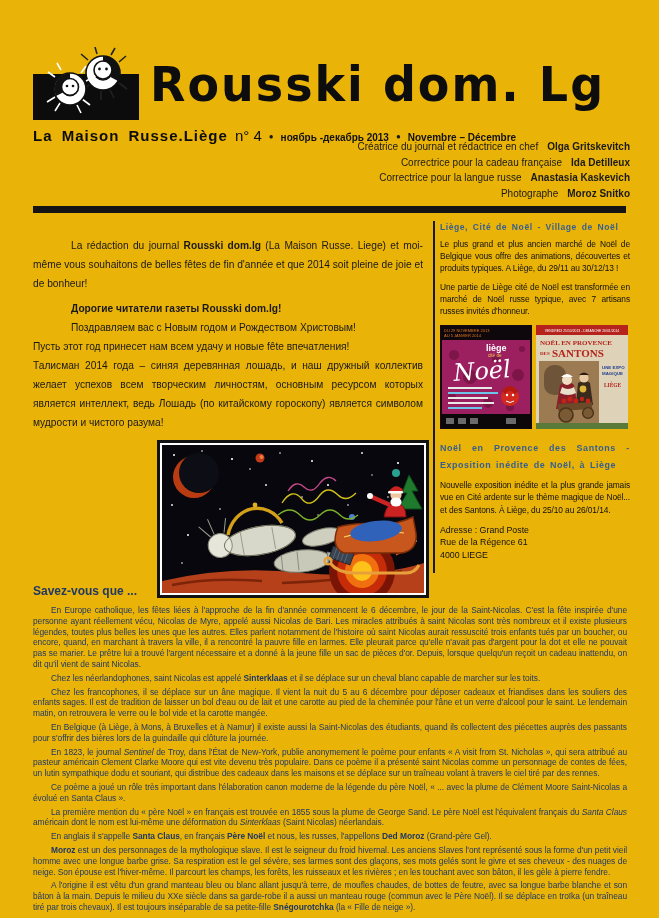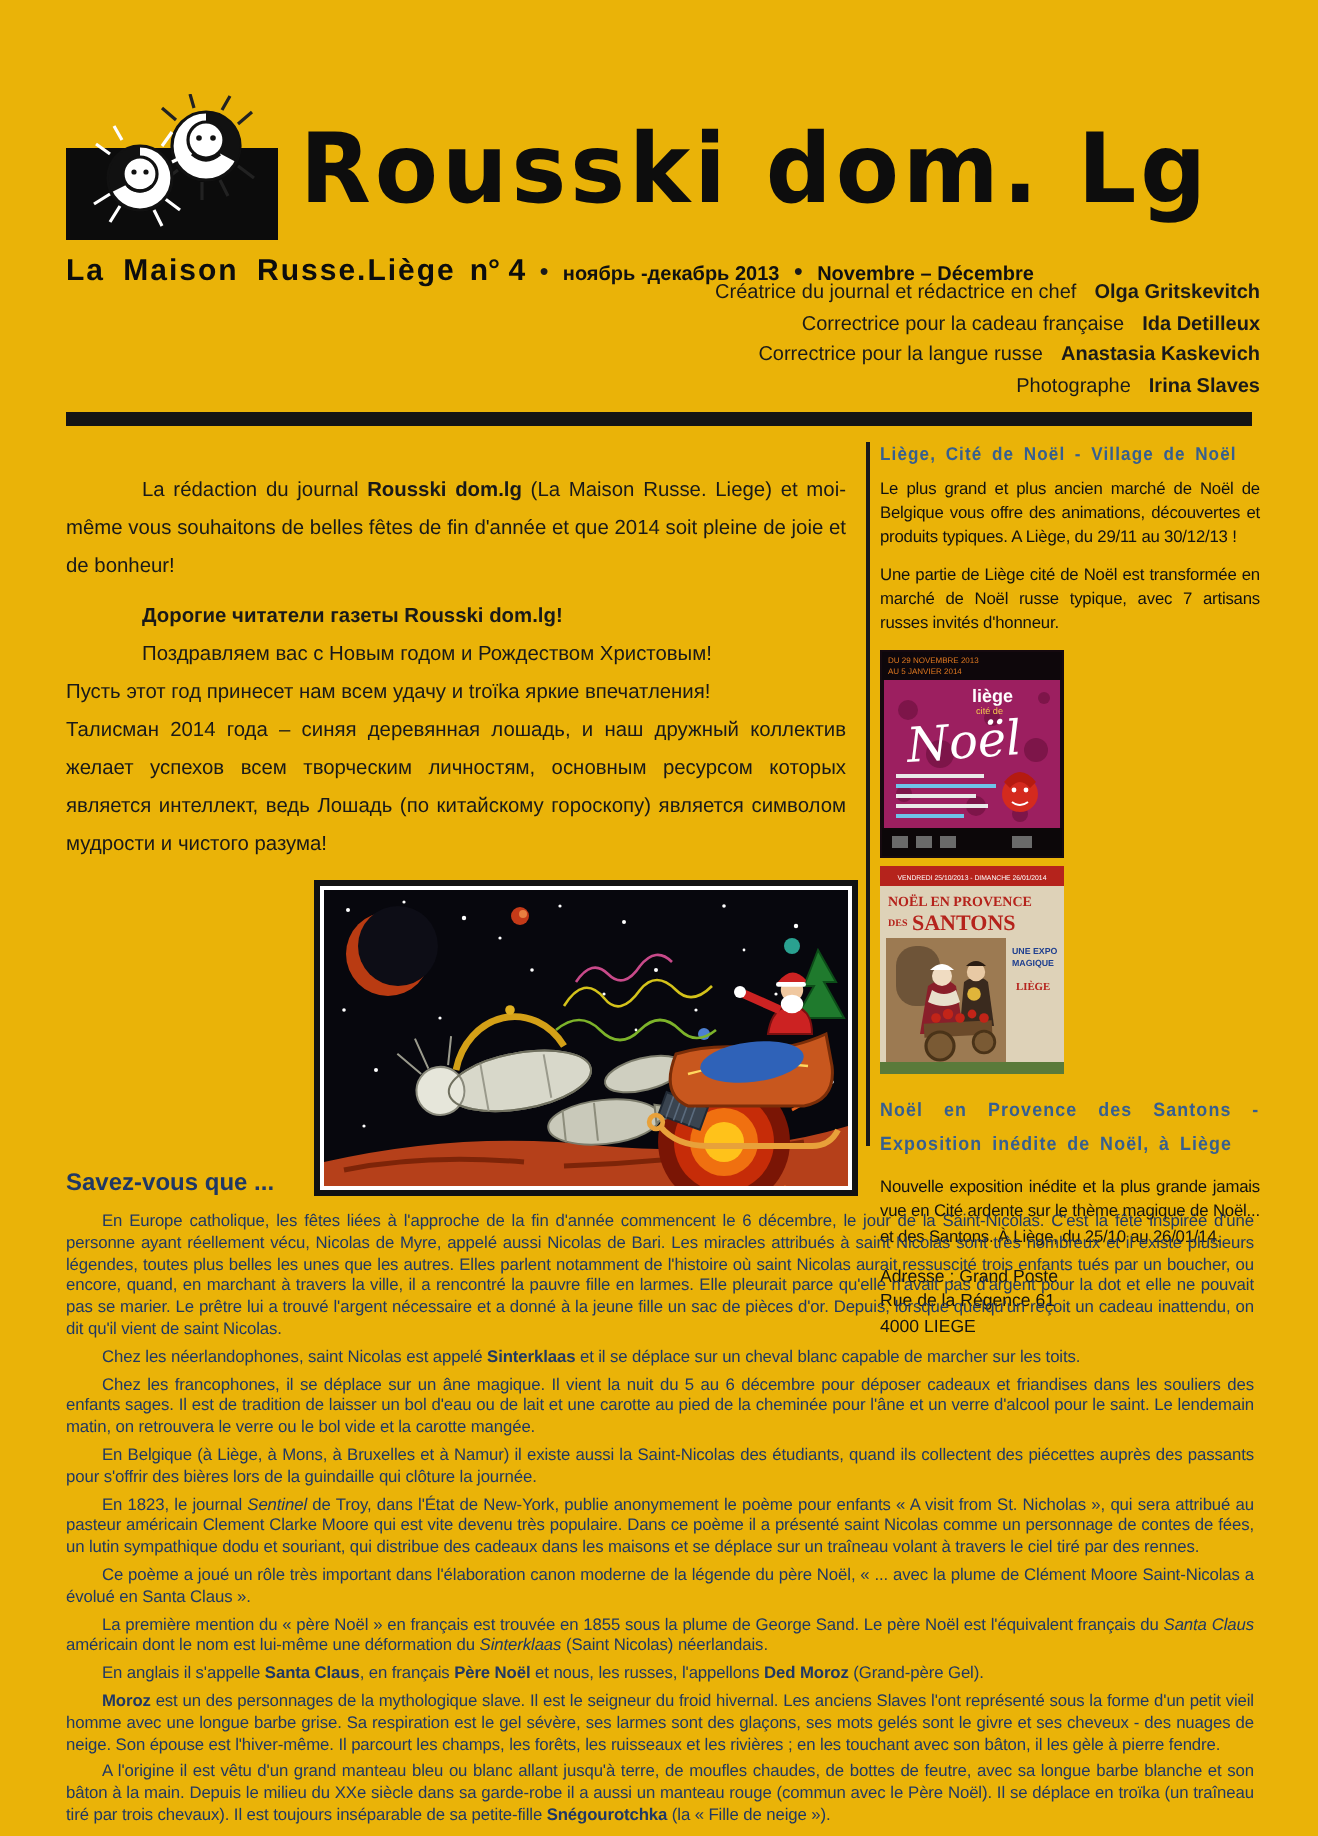--- a/index.html
+++ b/index.html
@@ -7,21 +7,21 @@
         font-family:"Liberation Sans",sans-serif;color:#1a1a1a;}
   .b{font-weight:bold;} .i{font-style:italic;}
 
   
   .logo{position:absolute;left:33px;top:47px;width:106px;height:73px;}
   .title{position:absolute;left:150px;top:56px;margin:0;font-family:"DejaVu Sans",sans-serif;
          font-weight:bold;font-size:46px;letter-spacing:2px;color:#0d0d0d;white-space:nowrap;
          transform:scaleY(1.05);transform-origin:left top;}
   .issue-line{position:absolute;left:33px;top:127px;white-space:nowrap;display:flex;align-items:baseline;gap:7px;justify-content:space-between;}
   .issue-name{font-weight:bold;font-size:15px;letter-spacing:1px;word-spacing:4px;color:#0d0d0d;}
-  .issue-num{font-weight:bold;font-size:15px;color:#0d0d0d;}
+  .issue-num{font-weight:normal;font-size:15px;color:#0d0d0d;}
   .issue-sep{font-size:8px;position:relative;top:-2px;}
   .issue-date{font-weight:bold;font-size:10px;color:#111;}
 
   .credits{position:absolute;right:29px;top:139px;text-align:right;font-size:10px;line-height:15.5px;}
   .credit-row{display:flex;justify-content:flex-end;gap:9px;}
   .credit-name{font-weight:bold;}
 
   .black-bar{position:absolute;left:33px;top:206px;width:593px;height:7px;background:#141414;}
   .divider{position:absolute;left:433px;top:221px;width:2px;height:352px;background:#1a1a1a;}
 
@@ -36,21 +36,21 @@
               padding:2px;background:#fff;box-sizing:content-box;}
   .card-frame svg{display:block;}
 
   
   .sidebar{position:absolute;left:440px;top:222px;width:190px;}
   .sb-title{margin:0;color:#365f91;font-weight:bold;font-size:9.2px;letter-spacing:.6px;word-spacing:2px;
             white-space:nowrap;transform:scaleX(.93);transform-origin:left top;}
   .sb-title2{margin:10px 0 0;color:#365f91;font-weight:bold;font-size:9.6px;letter-spacing:.6px;word-spacing:2px;
              line-height:17px;width:204px;transform:scaleX(.93);transform-origin:left top;text-align:justify;}
   .sidebar p.txt{margin:6px 0 0;font-size:8.4px;line-height:12.2px;letter-spacing:-.1px;text-align:justify;color:#111;}
-  .posters{display:flex;gap:4px;margin-top:8px;flex-direction:column;}
+  .posters{display:flex;gap:4px;margin-top:8px;}
   .addr{margin-top:8px;font-size:8.8px;line-height:12.4px;color:#111;}
   .addr p{margin:0;}
 
   
   .savez{position:absolute;left:33px;top:584px;width:594px;color:#203864;}
   .savez h3{margin:0 0 7px;font-size:12px;font-weight:bold;color:#203864;}
   .savez p{margin:3px 0 0;font-size:8.4px;line-height:10.8px;text-align:justify;text-indent:18px;letter-spacing:-.05px;}
 </style>
 </head>
 <body>
@@ -101,32 +101,32 @@
     <div class="credit-row">
       <span class="credit-role">Correctrice pour la cadeau française</span>
       <span class="credit-name">Ida Detilleux</span>
     </div>
     <div class="credit-row">
       <span class="credit-role">Correctrice pour la langue russe</span>
       <span class="credit-name">Anastasia Kaskevich</span>
     </div>
     <div class="credit-row">
       <span class="credit-role">Photographe</span>
-      <span class="credit-name">Irina Slaves</span>
+      <span class="credit-name">Moroz Snitko</span>
     </div>
   </div>
 
   <div class="black-bar"></div>
   <div class="divider"></div>
 
   <div class="main-col">
     <p class="indent letter-body"><span>La rédaction du journal </span><span class="b">Rousski dom.lg</span><span> (La Maison Russe. Liege) et moi-même vous souhaitons de belles fêtes de fin d'année et que 2014 soit pleine de joie et de bonheur!</span></p>
     <p class="indent ru-head">Дорогие читатели газеты Rousski dom.lg!</p>
     <p class="indent">Поздравляем вас с Новым годом и Рождеством Христовым!</p>
-    <p>Пусть этот год принесет нам всем удачу и troïka яркие впечатления!</p>
+    <p>Пусть этот год принесет нам всем удачу и новые fête впечатления!</p>
     <p class="ru-para">Талисман 2014 года – синяя деревянная лошадь, и наш дружный коллектив желает успехов всем творческим личностям, основным ресурсом которых является интеллект, ведь Лошадь (по китайскому гороскопу) является символом мудрости и чистого разума!</p>
 
     <div class="card-frame">
       <svg width="262" height="148" viewBox="0 0 262 148">
         <rect width="262" height="148" fill="#07070d"></rect>
         <g fill="#fff">
           <circle cx="12" cy="10" r="1"></circle>
             <circle cx="40" cy="6" r=".8"></circle>
             <circle cx="70" cy="14" r="1.1"></circle>
           <circle cx="118" cy="8" r=".8"></circle>

